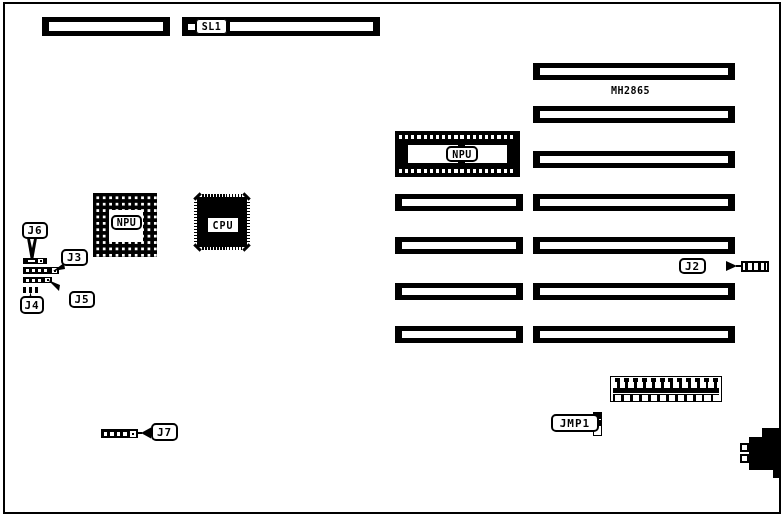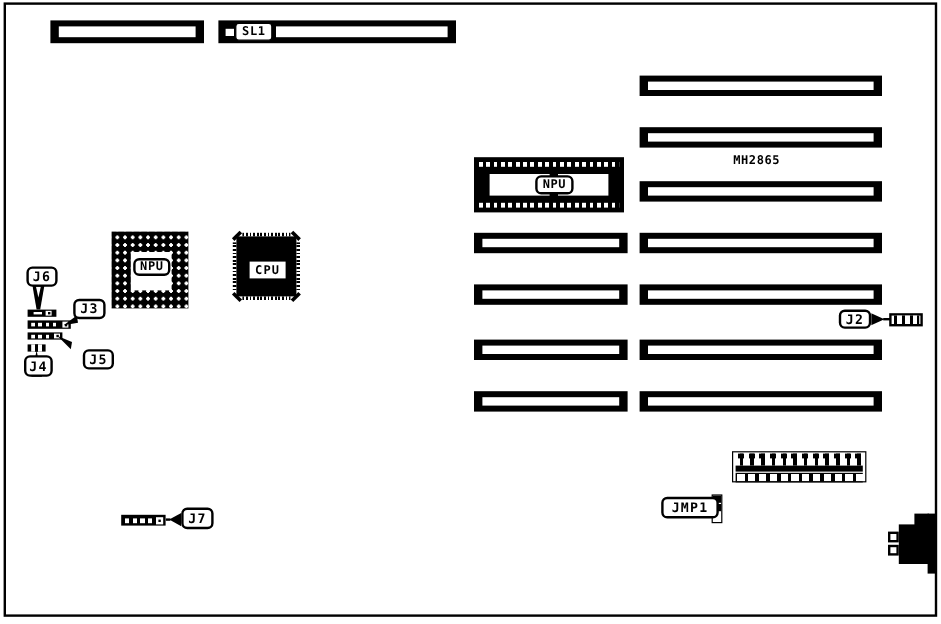--- a/index.html
+++ b/index.html
@@ -57,21 +57,21 @@
   .jmp .c1{position:absolute;left:0;right:0;top:0;height:6px;background:#000;}
   .jmp .c2{position:absolute;left:0;right:0;top:7px;height:6px;background:#000;}
   
   .j2conn{position:absolute;left:741px;top:261px;width:28px;height:11px;background:#fff;
        border:2px solid #000;box-sizing:border-box;}
   .j2conn .str{position:absolute;left:2px;right:1px;top:0;bottom:0;
        background:repeating-linear-gradient(90deg,#000 0 2.5px,#fff 2.5px 6.5px);}
   
   .din-part{position:absolute;background:#000;}
   .din-sq{position:absolute;width:9px;height:9px;background:#fff;border:2px solid #000;box-sizing:border-box;}
-  .mh{position:absolute;left:611px;top:85px;font-weight:bold;font-size:10px;letter-spacing:0.5px;margin-top:44px;}
+  .mh{position:absolute;left:611px;top:85px;font-weight:bold;font-size:10px;letter-spacing:0.5px;}
   svg{display:block;}
 </style>
 </head>
 <body>
 
 <div class="board">
   <div class="frame"></div>
 
   <div class="slot" style="left:42px;top:17px;width:128px;height:19px">
     <div class="stripe"></div>
@@ -196,21 +196,21 @@
     <div class="cells" style="left:3px;top:0;bottom:0;width:9px"></div>
   </div>
   <svg class="ptr" style="left:26px;top:292px" width="10" height="23">
     <polygon points="0,22 9,22 4.5,0" fill="#000"></polygon>
       <polygon points="2.5,21 6.5,21 4.5,12" fill="#fff"></polygon>
   </svg>
   <div class="callout" style="left:20px;top:296px;width:24px;height:18px">
     <span>J4</span>
   </div>
 
-  <div class="callout" style="left:699px;top:258px;width:27px;height:16px">
+  <div class="callout" style="left:679px;top:258px;width:27px;height:16px">
     <span>J2</span>
   </div>
   <svg class="ptr" style="left:726px;top:260px" width="16" height="12">
     <polygon points="0,1 0,11 11,6" fill="#000"></polygon>
       <rect x="10" y="5" width="6" height="2" fill="#000"></rect>
   </svg>
   <div class="j2conn">
     <div class="str"></div>
   </div>
 

